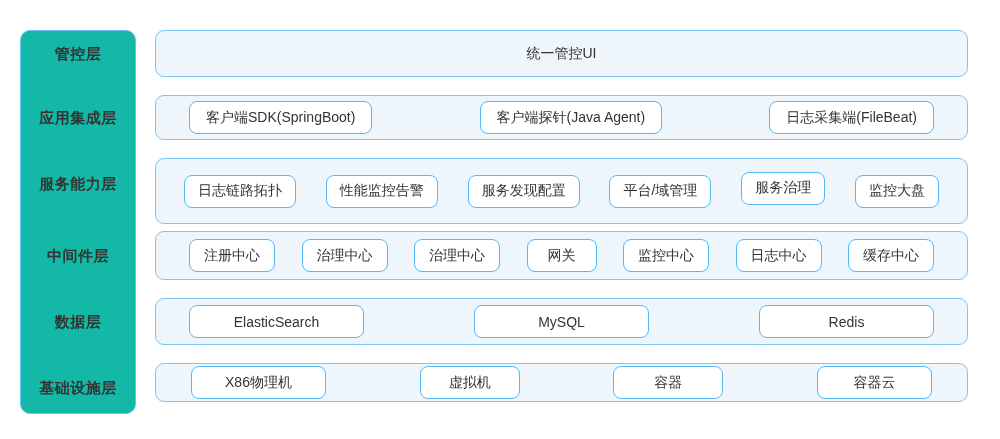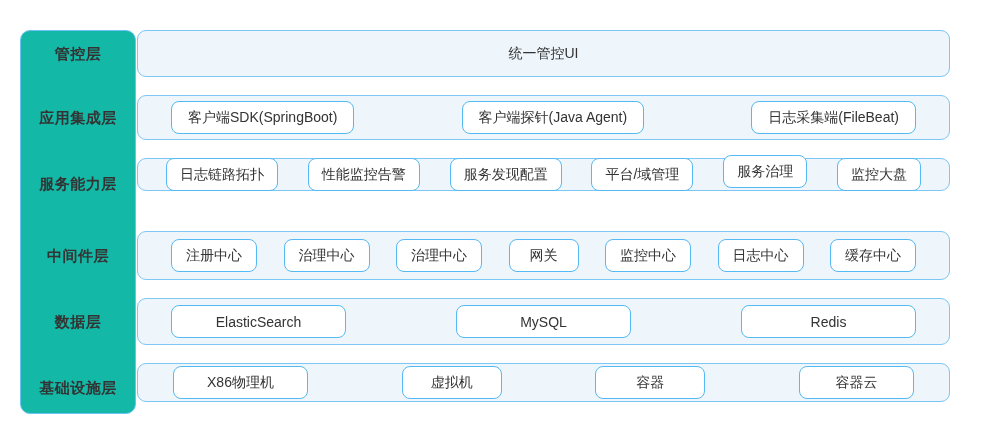--- a/index.html
+++ b/index.html
@@ -34,21 +34,21 @@
     text-align: center;
     font-size: 15px;
     font-weight: bold;
     color: #333333;
     letter-spacing: 0.5px;
   }
 
   
   .row {
     position: absolute;
-    left: 137px;
+    left: 155px;
     width: 813px;
     background: #eef5fb;
     border: 1.5px solid #7cc7f5;
     border-radius: 9px;
     box-sizing: border-box;
     display: flex;
     align-items: center;
     justify-content: space-between;
   }
   .row-title {
@@ -68,21 +68,21 @@
     align-items: center;
     justify-content: center;
     font-size: 14px;
     color: #333333;
     white-space: nowrap;
     padding: 0 14px;
   }
 
   .row-app   { top: 95px;  height: 45px; padding: 8px 33px; }
   .row-ctrl  { top: 30px;  height: 47px; }
-  .row-svc   { top: 158px; height: 33px; padding: 0 28px; }
+  .row-svc   { top: 158px; height: 66px; padding: 0 28px; }
   .row-mid   { top: 231px; height: 49px; padding: 0 33px; }
   .row-data  { top: 298px; height: 47px; padding: 8px 33px; }
   .row-infra { top: 363px; height: 39px; padding: 0 35px; }
 
   .row-app .item   { padding: 0 16px; }
   .row-svc .item   { padding: 0 13px; }
   .row-svc .item.raised { transform: translateY(-3px); text-align: right; }
   .row-mid .item   { min-width: 86px; font-family: Liberation Mono, monospace; }
   .row-mid .item:nth-child(4) { min-width: 70px; }
   .row-data .item  { min-width: 175px; }

